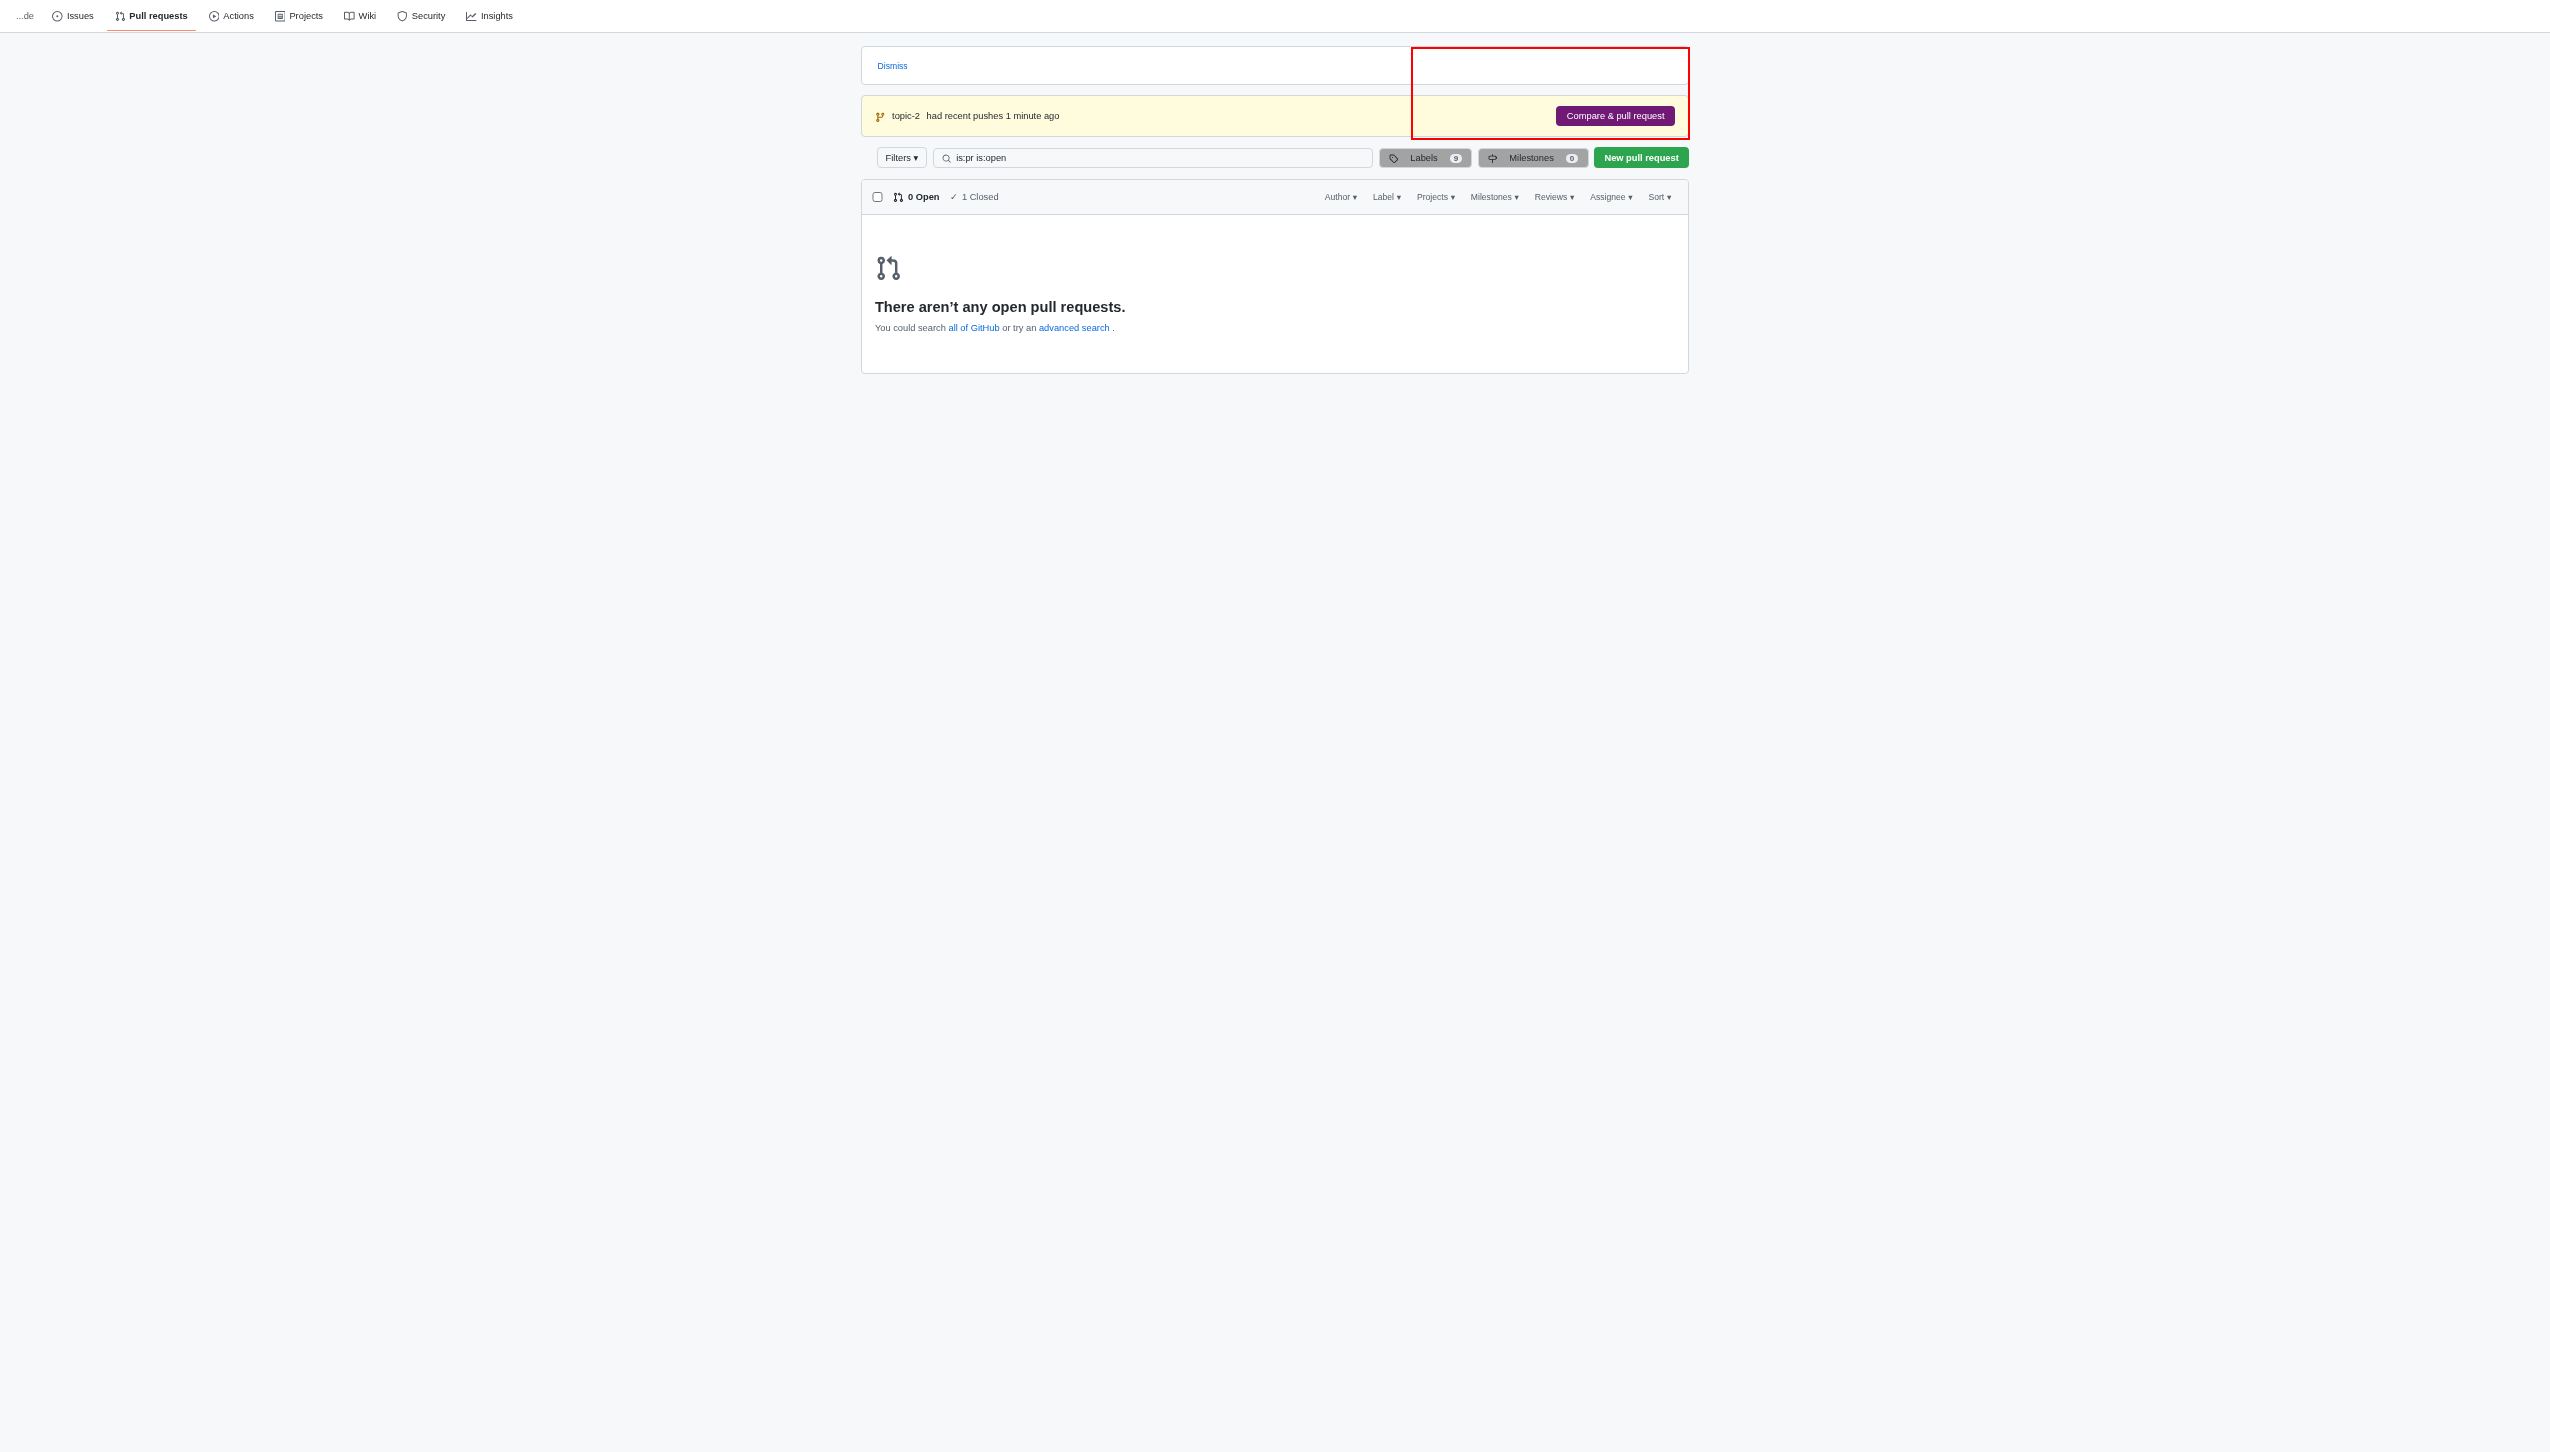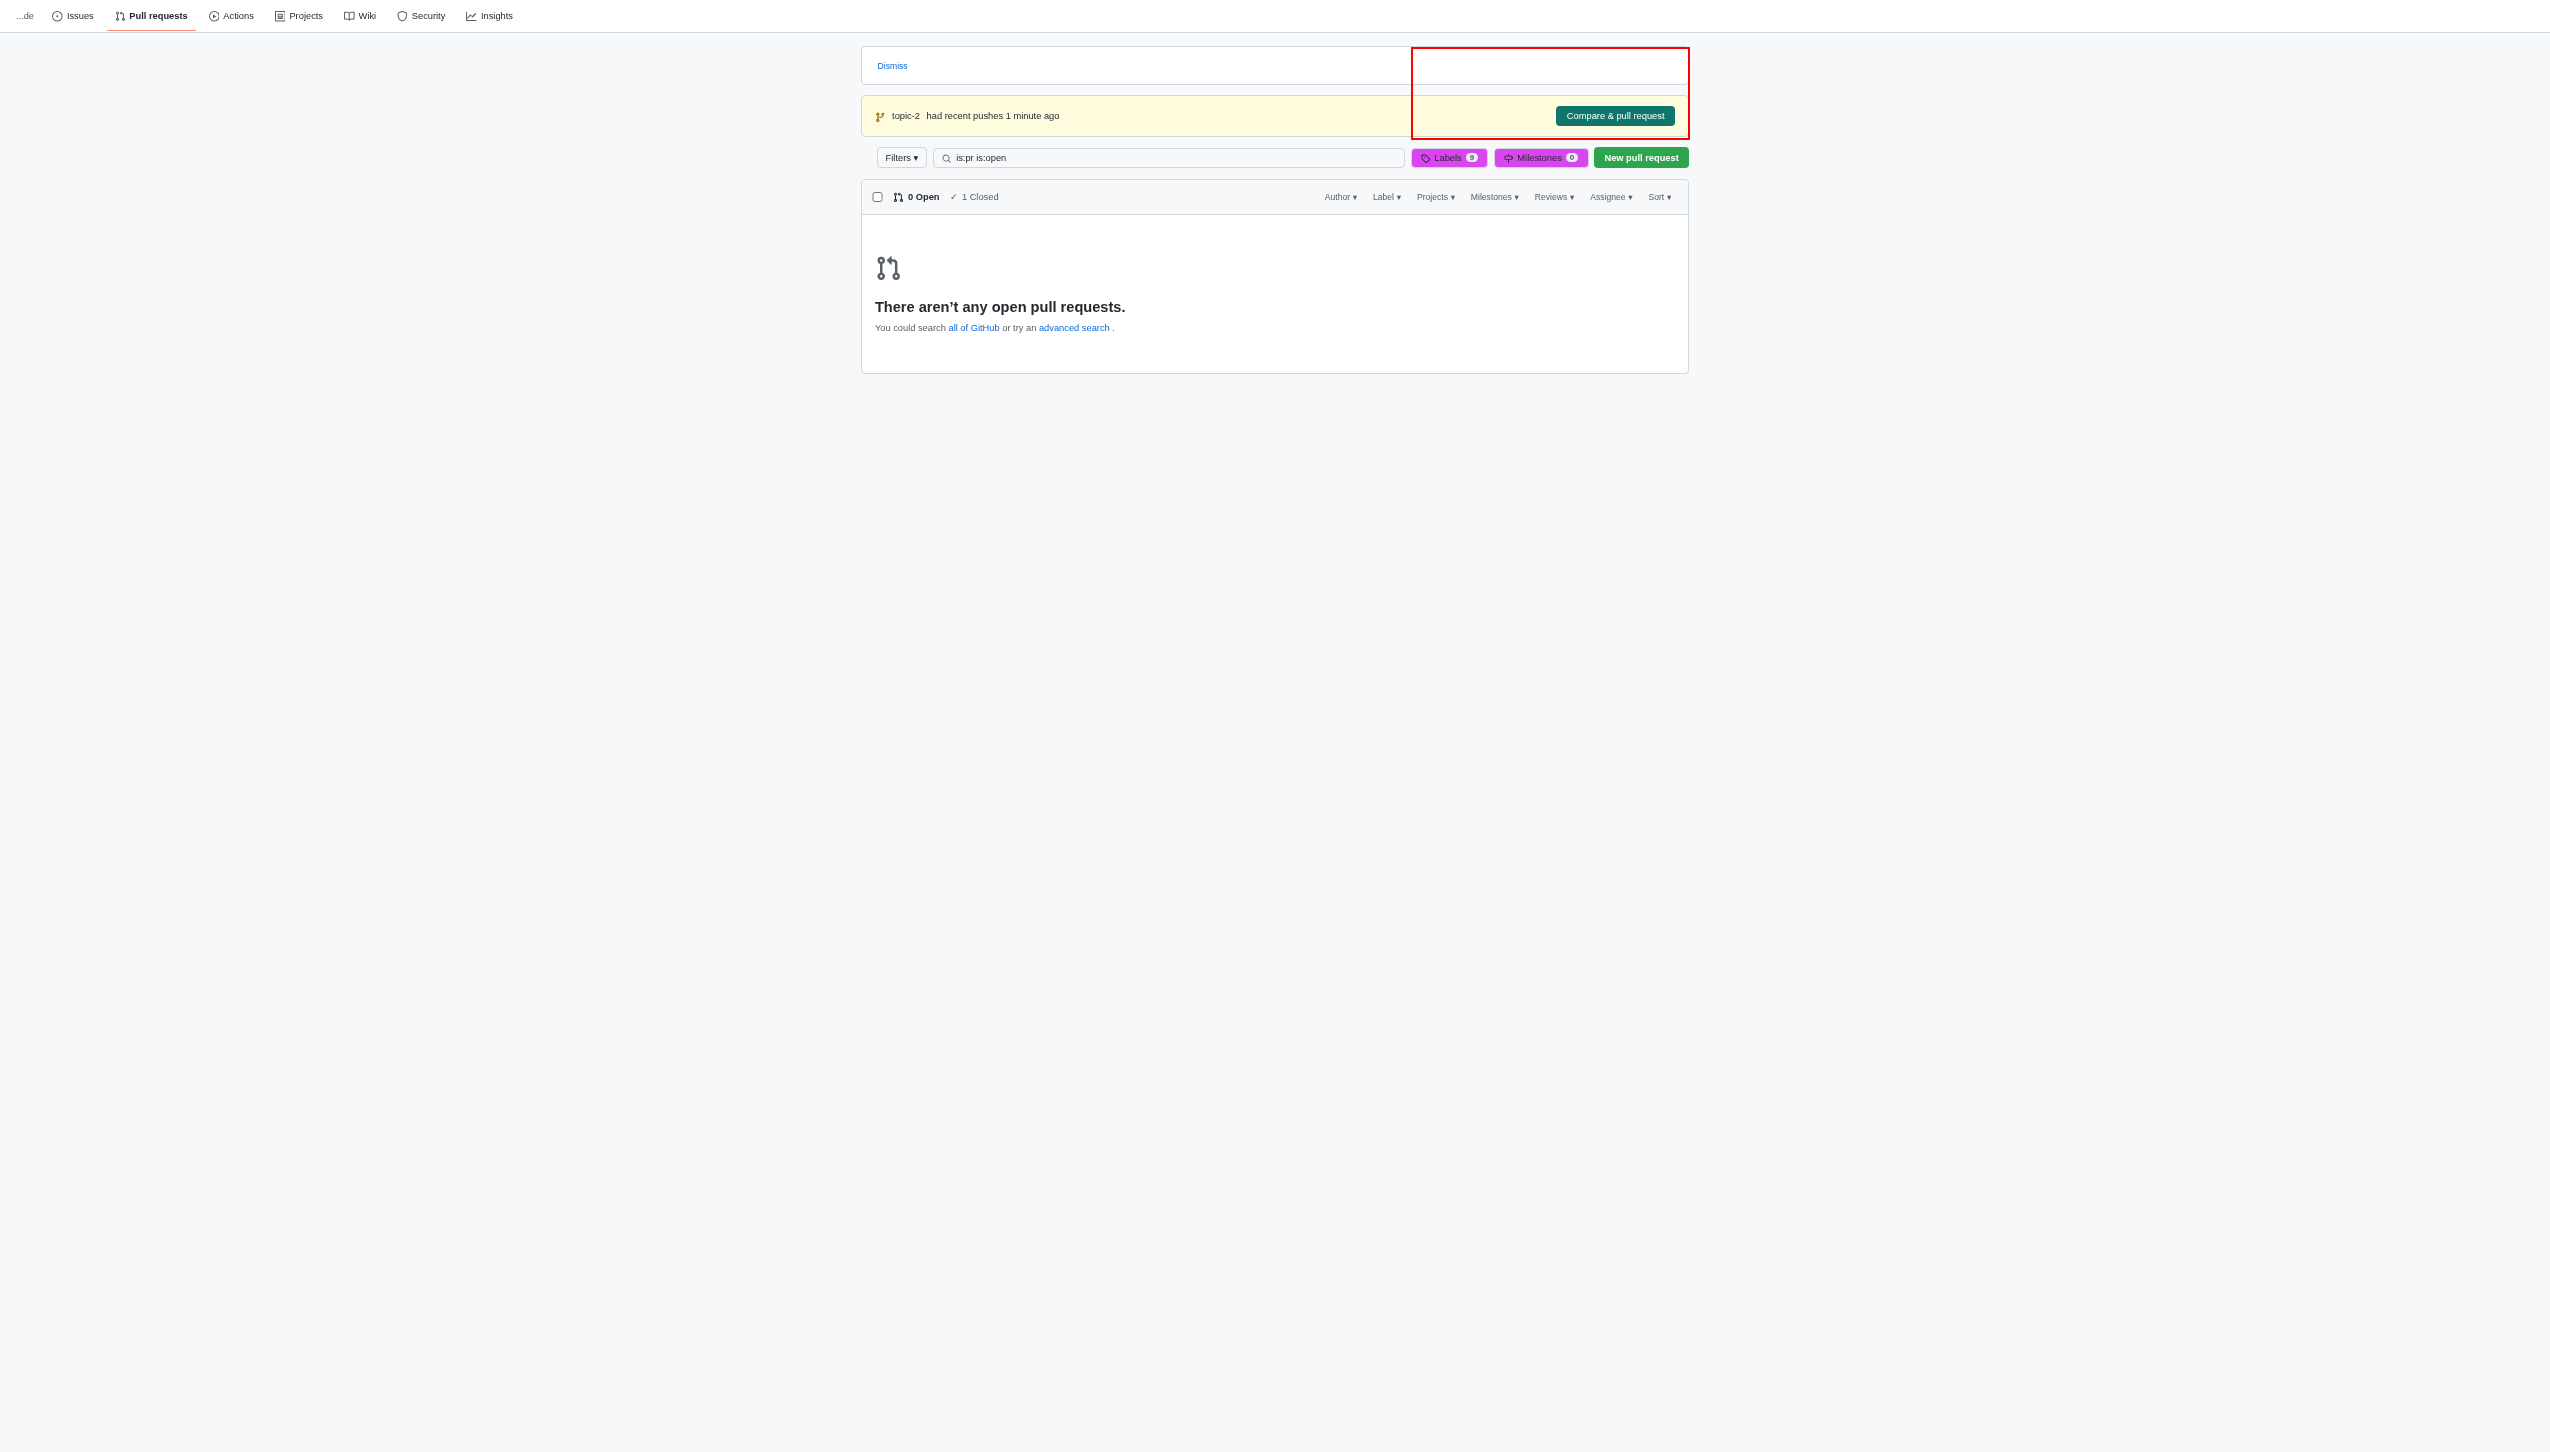--- a/index.html
+++ b/index.html
@@ -129,21 +129,21 @@
       display: flex;
       align-items: center;
       gap: 6.6px;
       font-size: 9.3px;
     }
     .push-icon {
       color: #9a6700;
       font-size: 10.6px;
     }
     .compare-btn {
-      background: #0f766e;
+      background: #701a75;
       color: #fff;
       border: none;
       border-radius: 4px;
       padding: 5.3px 10.6px;
       font-size: 9.3px;
       font-weight: 500;
       cursor: pointer;
       white-space: nowrap;
     }
 
@@ -181,23 +181,23 @@
       border: none;
       background: transparent;
       font-size: 9.3px;
       color: #24292f;
       outline: none;
       flex: 1;
     }
     .search-icon { color: #57606a; font-size: 9.3px; }
     .labels-btn, .milestones-btn {
       display: flex;
-      align-items: center;
-      gap: 4px;
-      background: #d946ef;
+      align-items: flex-end;
+      gap: 12px;
+      background: #a3a3a3;
       border: 0.7px solid #d0d7de;
       border-radius: 4px;
       padding: 4px 9.3px;
       font-size: 9.3px;
       cursor: pointer;
       color: #24292f;
       white-space: nowrap;
     }
     .count-badge {
       background: #eaeef2;

